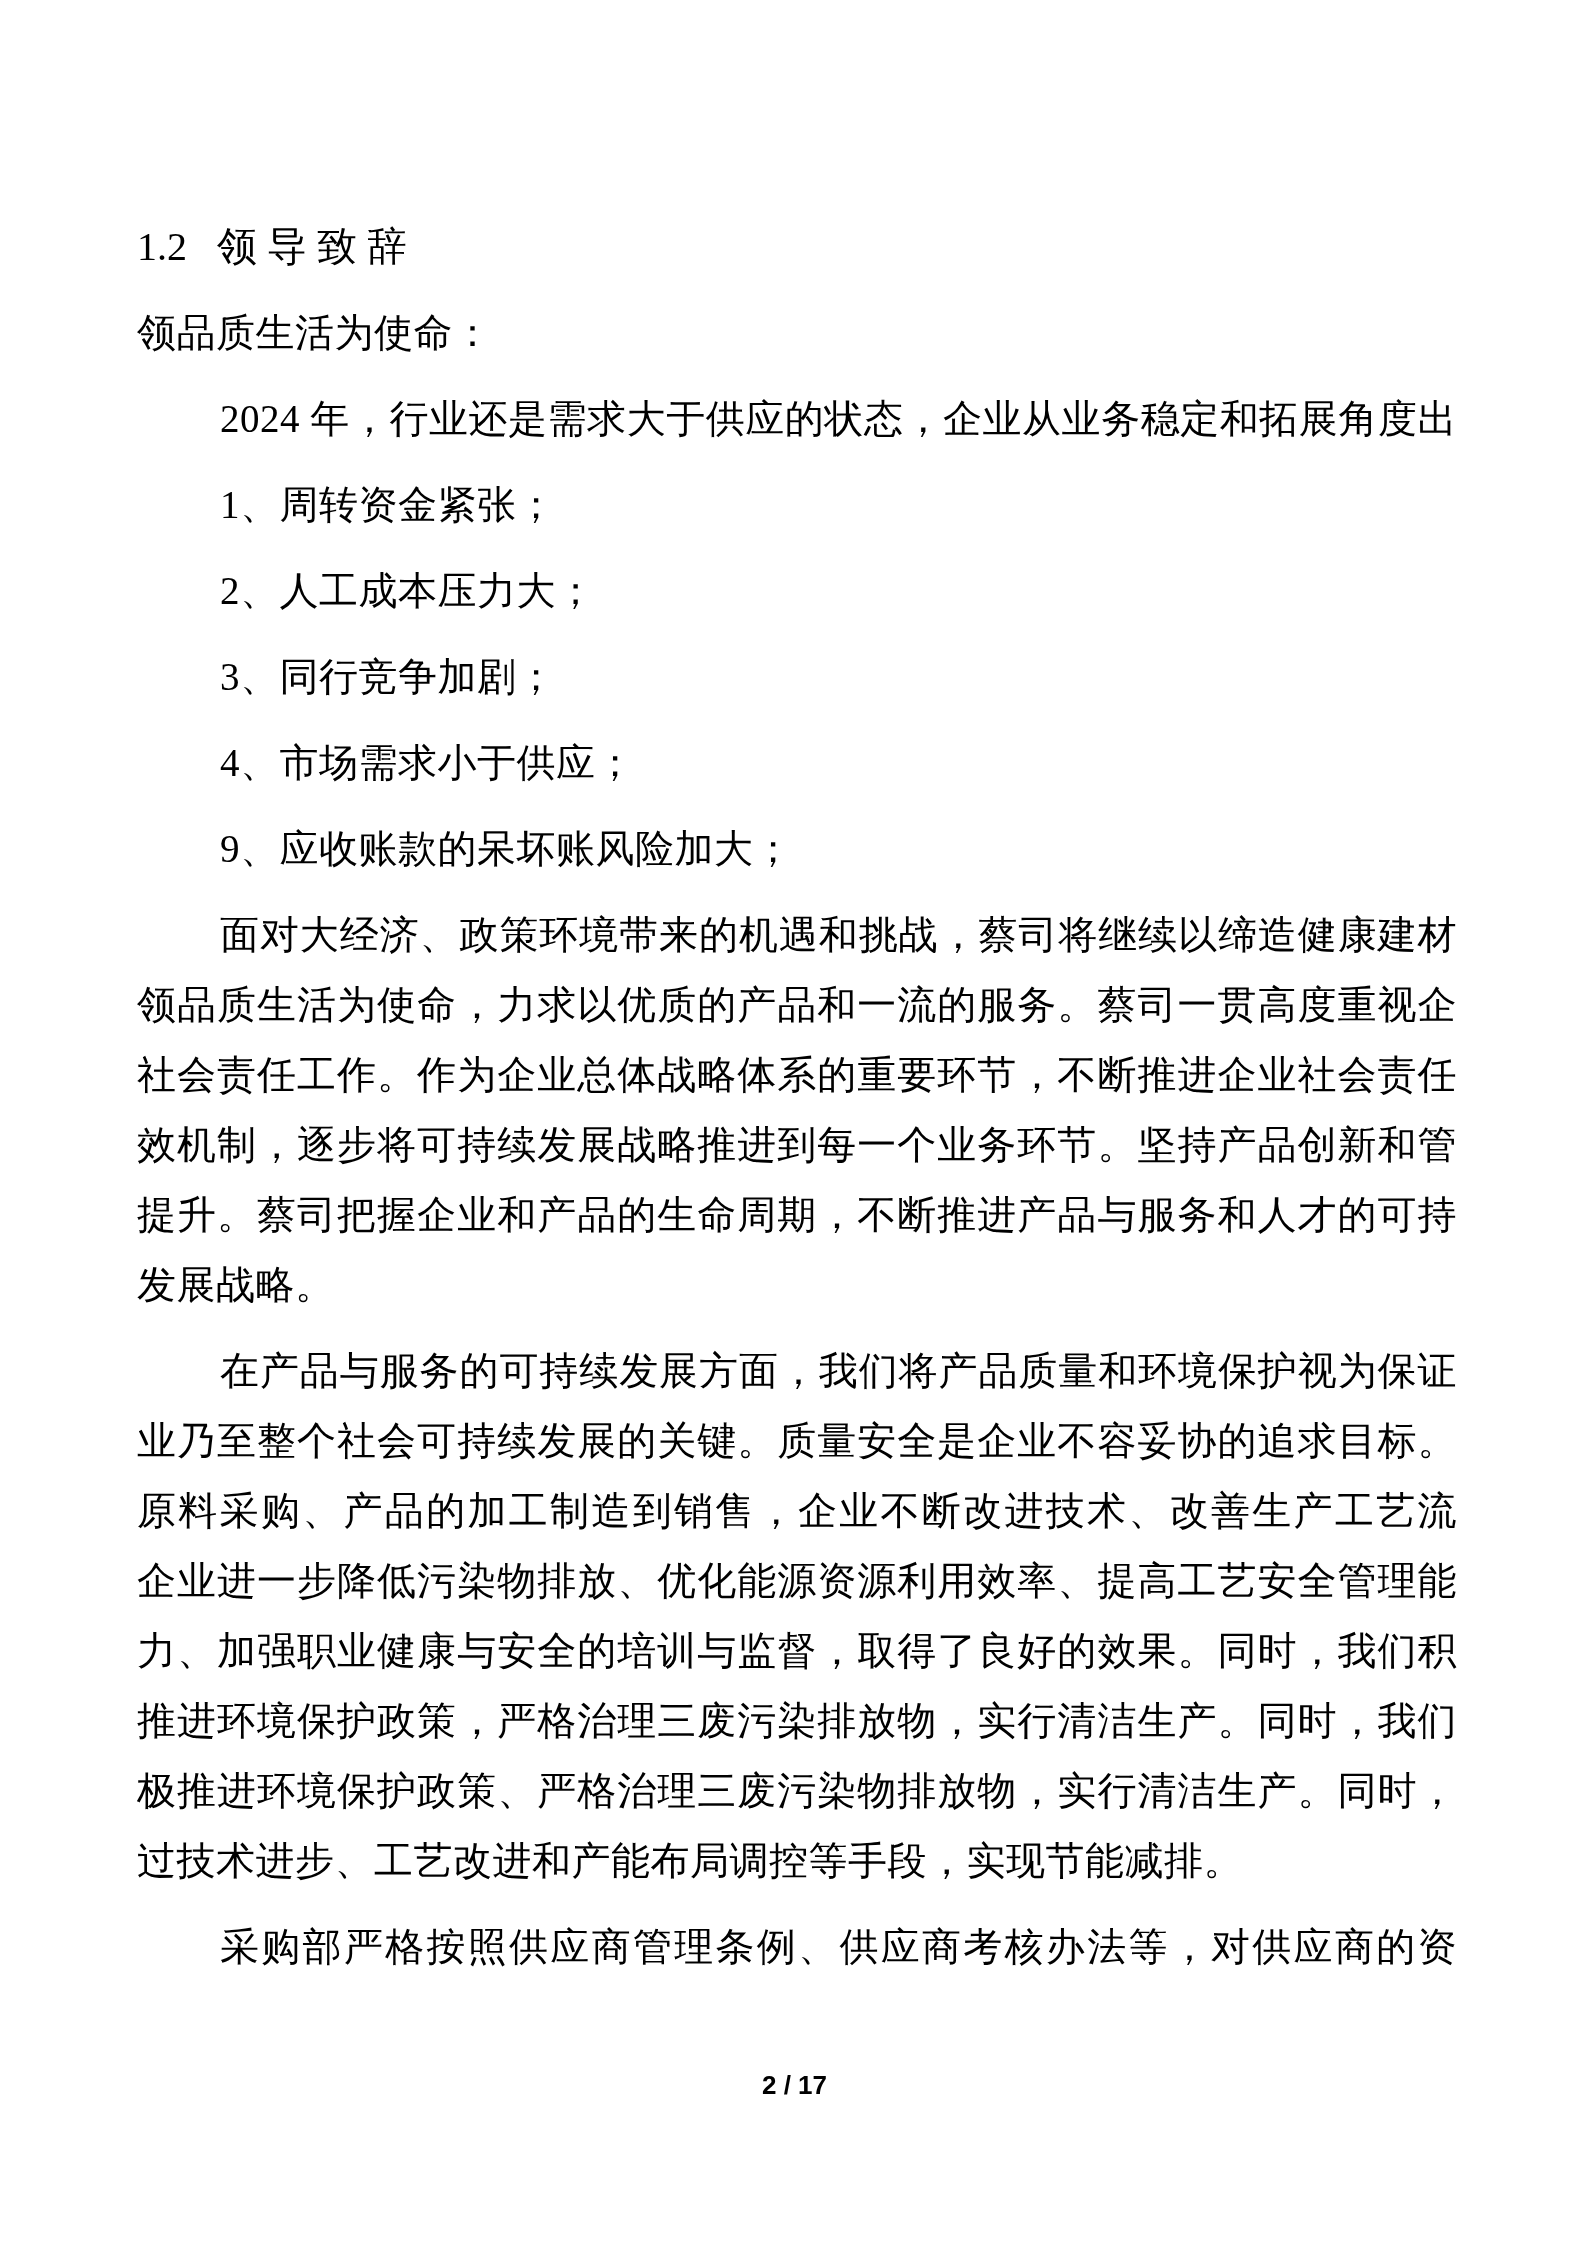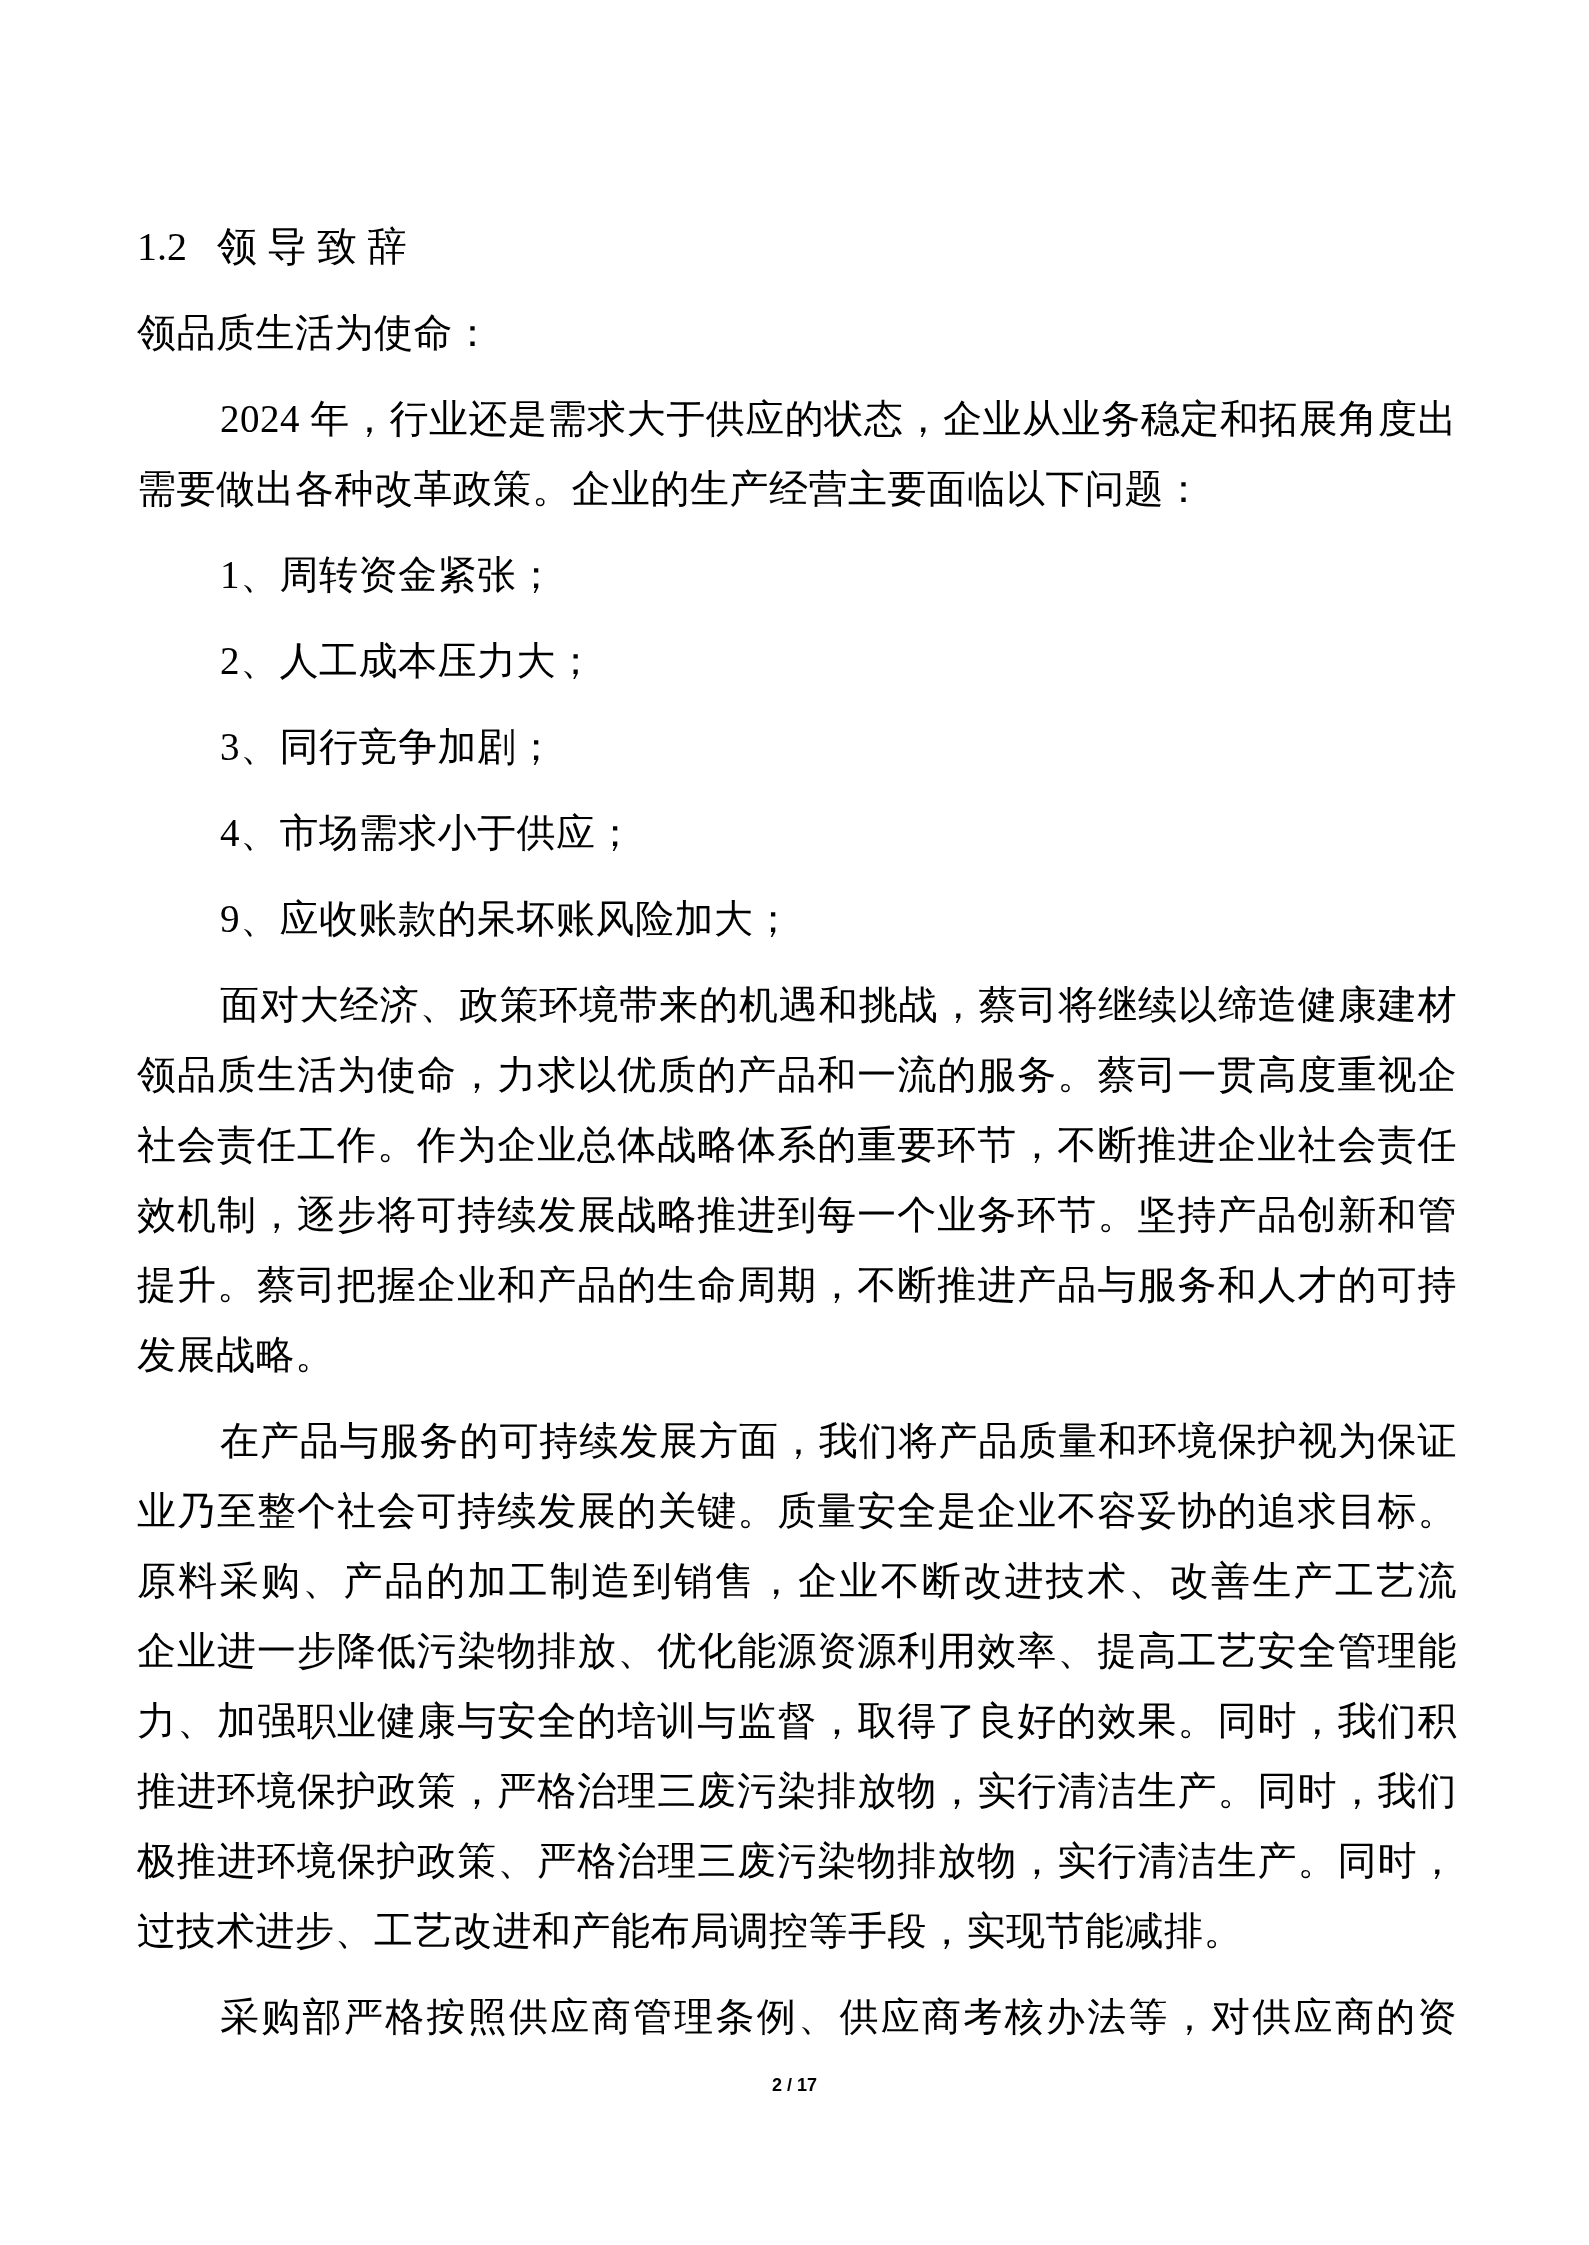--- a/index.html
+++ b/index.html
@@ -48,41 +48,40 @@
   }
   .salutation { margin-top: 16px; }
   .footer {
     position: absolute;
     left: 0;
     top: 2040px;
     width: 100%;
     text-align: center;
     font-family: "Liberation Sans", "DejaVu Sans", sans-serif;
     font-weight: bold;
-    font-size: 18px;
+    font-size: 26px;
     line-height: 34px;
     color: #000000;
   }
 </style>
 </head>
 <body>
 
 <div class="page">
   <div class="content">
 
     <div class="heading-row">
       <span>1.2</span><span class="heading-title">领导致辞</span>
     </div>
 
     <div class="line salutation">领品质生活为使命：</div>
 
     <div>
         <div class="para">
           <div class="line indent justify">2024 年，行业还是需求大于供应的状态，企业从业务稳定和拓展角度出发</div>
-          <div class="line">需要做出各种改革政策。企业的生产经营主要面临以下问题：</div>
         </div>
         <div class="para">
           <div class="line indent">1、周转资金紧张；</div>
         </div>
         <div class="para">
           <div class="line indent">2、人工成本压力大；</div>
         </div>
         <div class="para">
           <div class="line indent">3、同行竞争加剧；</div>
         </div>

